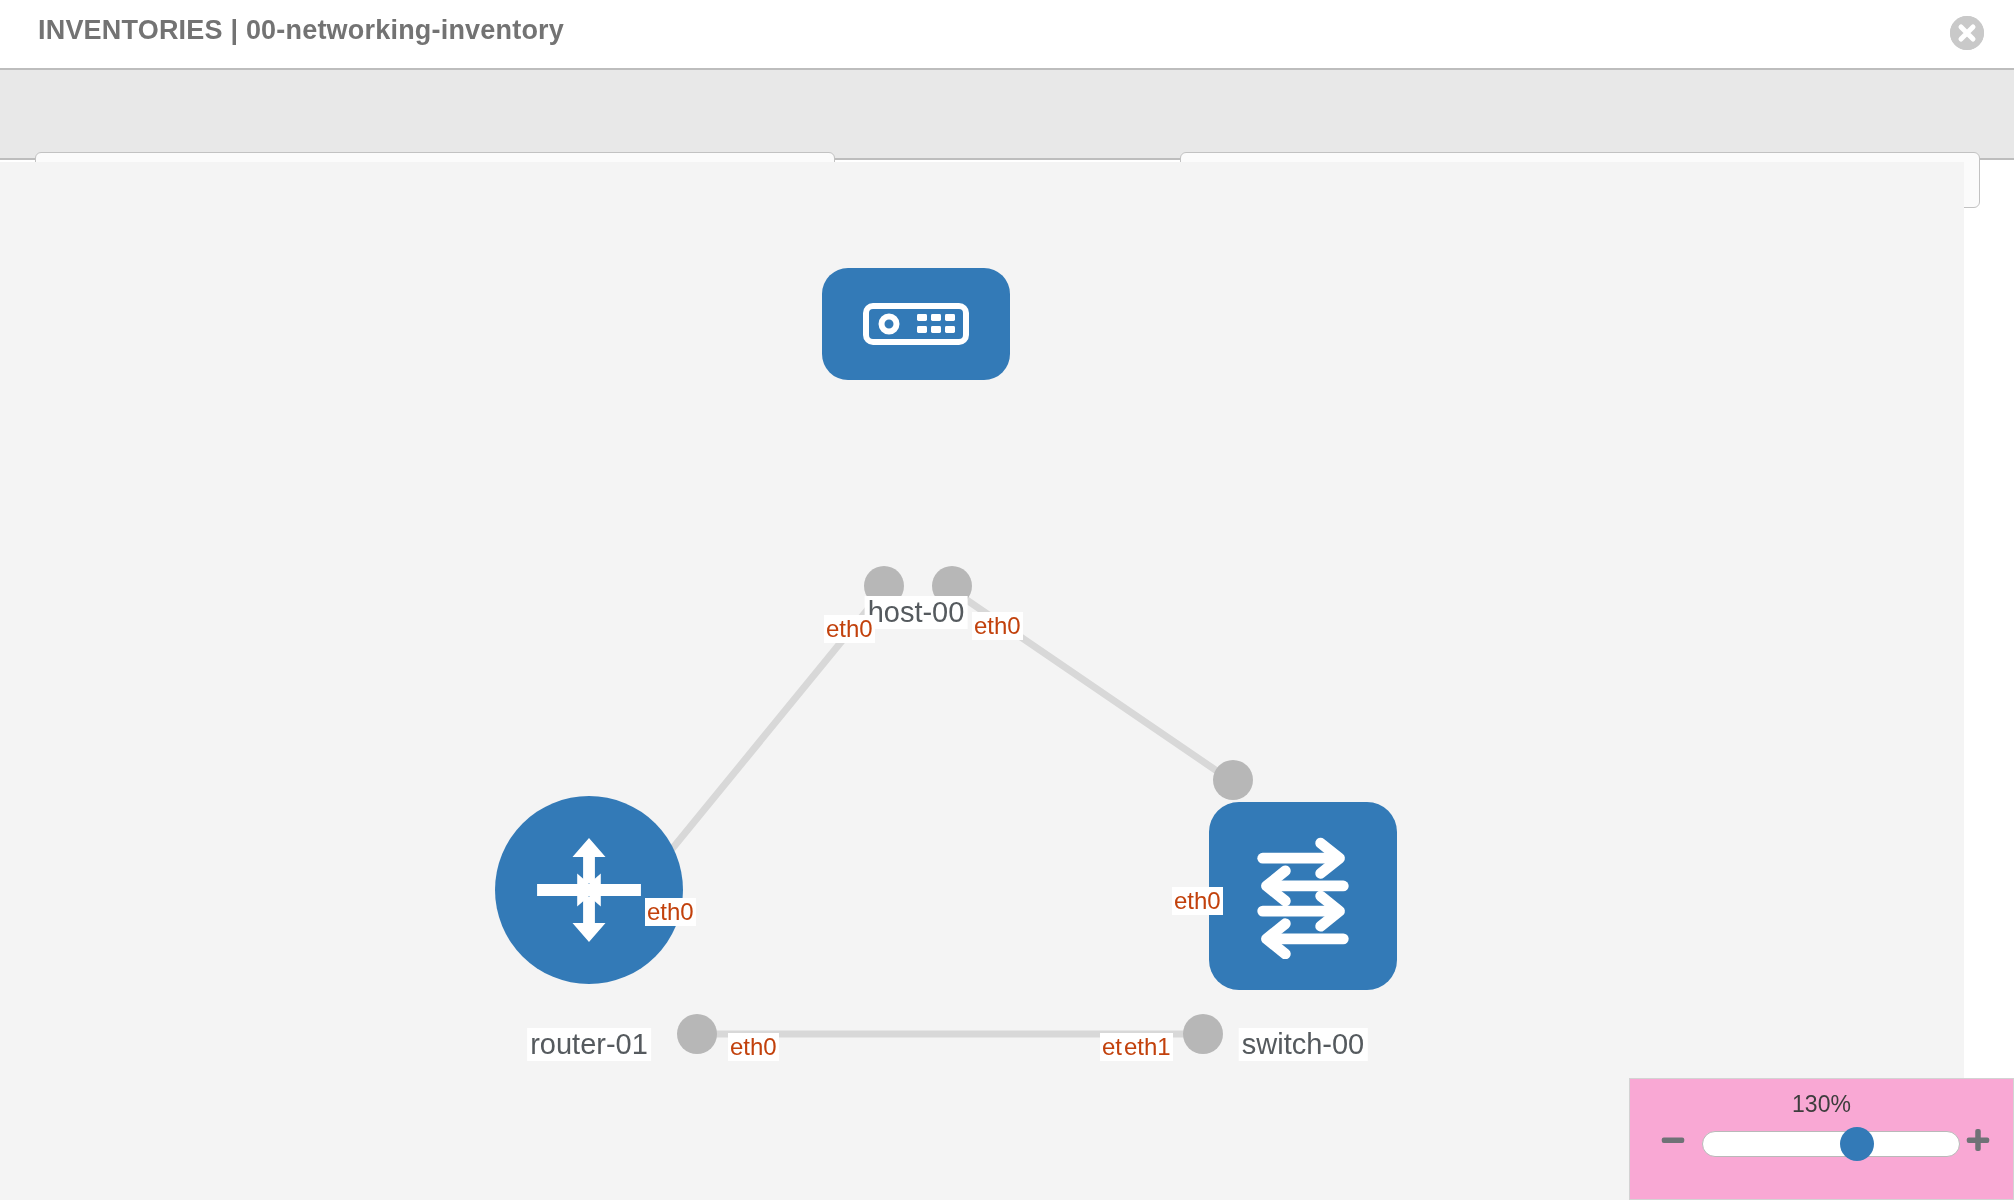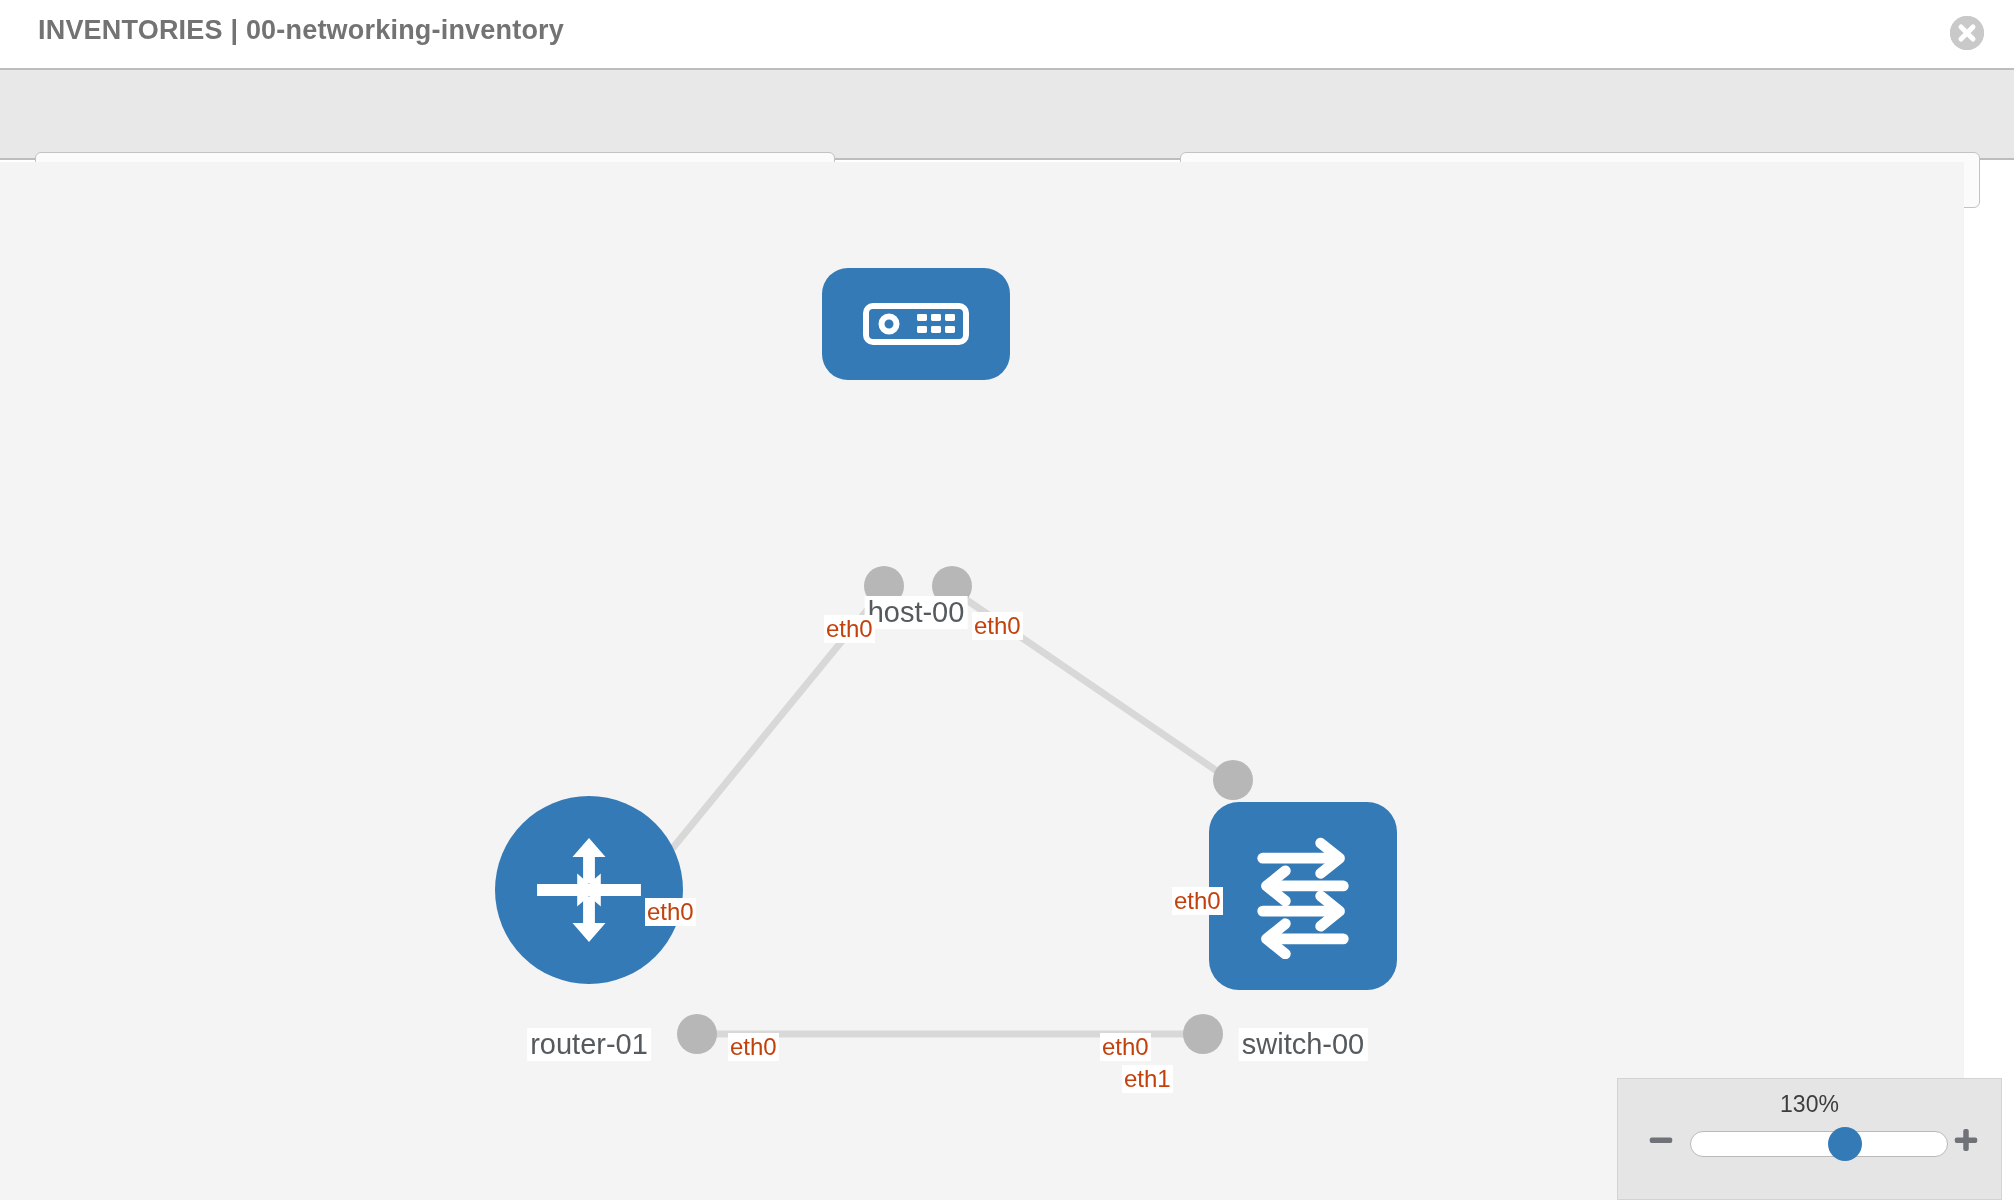--- a/index.html
+++ b/index.html
@@ -90,23 +90,23 @@
   }
 
   .edge-label {
     position: absolute; white-space: nowrap;
     font-size: 24px; color: #c2410c;
     background: #ffffff; padding: 0 2px;
   }
 
   
   .zoom-panel {
-    position: absolute; right: 12px; bottom: 0;
+    position: absolute; right: 0; bottom: 0;
     width: 385px; height: 122px;
-    background: #e5e5e5; border: 1px solid #d3d3d3;
+    background: #f9a8d4; border: 1px solid #d3d3d3;
   }
   .zoom-value {
     position: absolute; top: 12px; left: 0; width: 100%;
     text-align: center; font-size: 23px; color: #3d3d3d;
   }
   .zoom-minus, .zoom-plus {
     position: absolute; top: 46px; color: #6f7276; cursor: pointer;
   }
   .zoom-minus { left: 28px; }
   .zoom-plus  { right: 20px; }
@@ -237,21 +237,21 @@
         </div>
       </div>
       <div class="node-label" style="left:1303px; top:866px;text-align:right;">switch-00</div>
 
       <div class="edge-label" style="left:824px;  top:453px;">eth0</div>
       <div class="edge-label" style="left:972px;  top:450px;">eth0</div>
       <div class="edge-label" style="left:645px;  top:736px;">eth0</div>
       <div class="edge-label" style="left:1172px; top:725px;">eth0</div>
       <div class="edge-label" style="left:728px;  top:871px;">eth0</div>
       <div class="edge-label" style="left:1100px; top:871px;">eth0</div>
-      <div class="edge-label" style="left:1122px; top:871px;margin-top:32px;">eth1</div>
+      <div class="edge-label" style="left:1122px; top:871px;">eth1</div>
 
     </div>
   </div>
 
   <div class="zoom-panel">
     <div class="zoom-value">130%</div>
     <div class="zoom-minus">
       <svg width="30" height="30" viewBox="0 0 24 24">
         <rect x="3" y="10" width="18" height="4.4" rx="1.6" fill="#6f7276"></rect>
       </svg>

